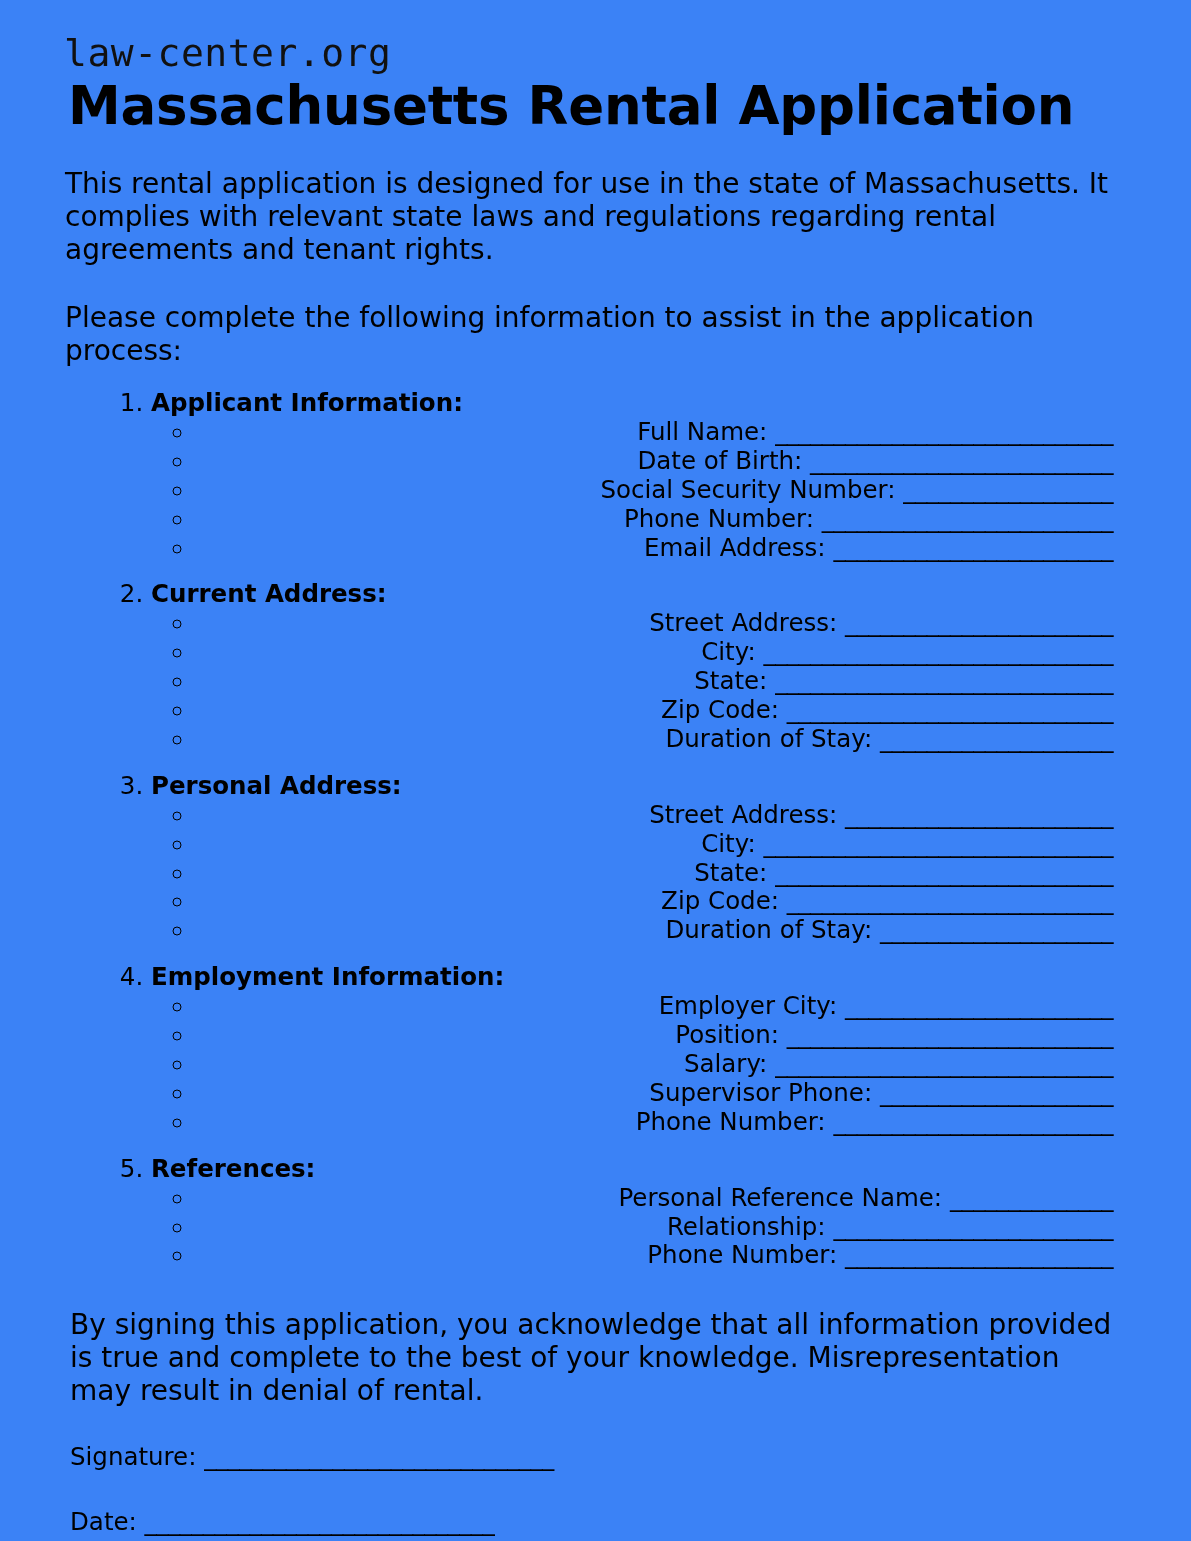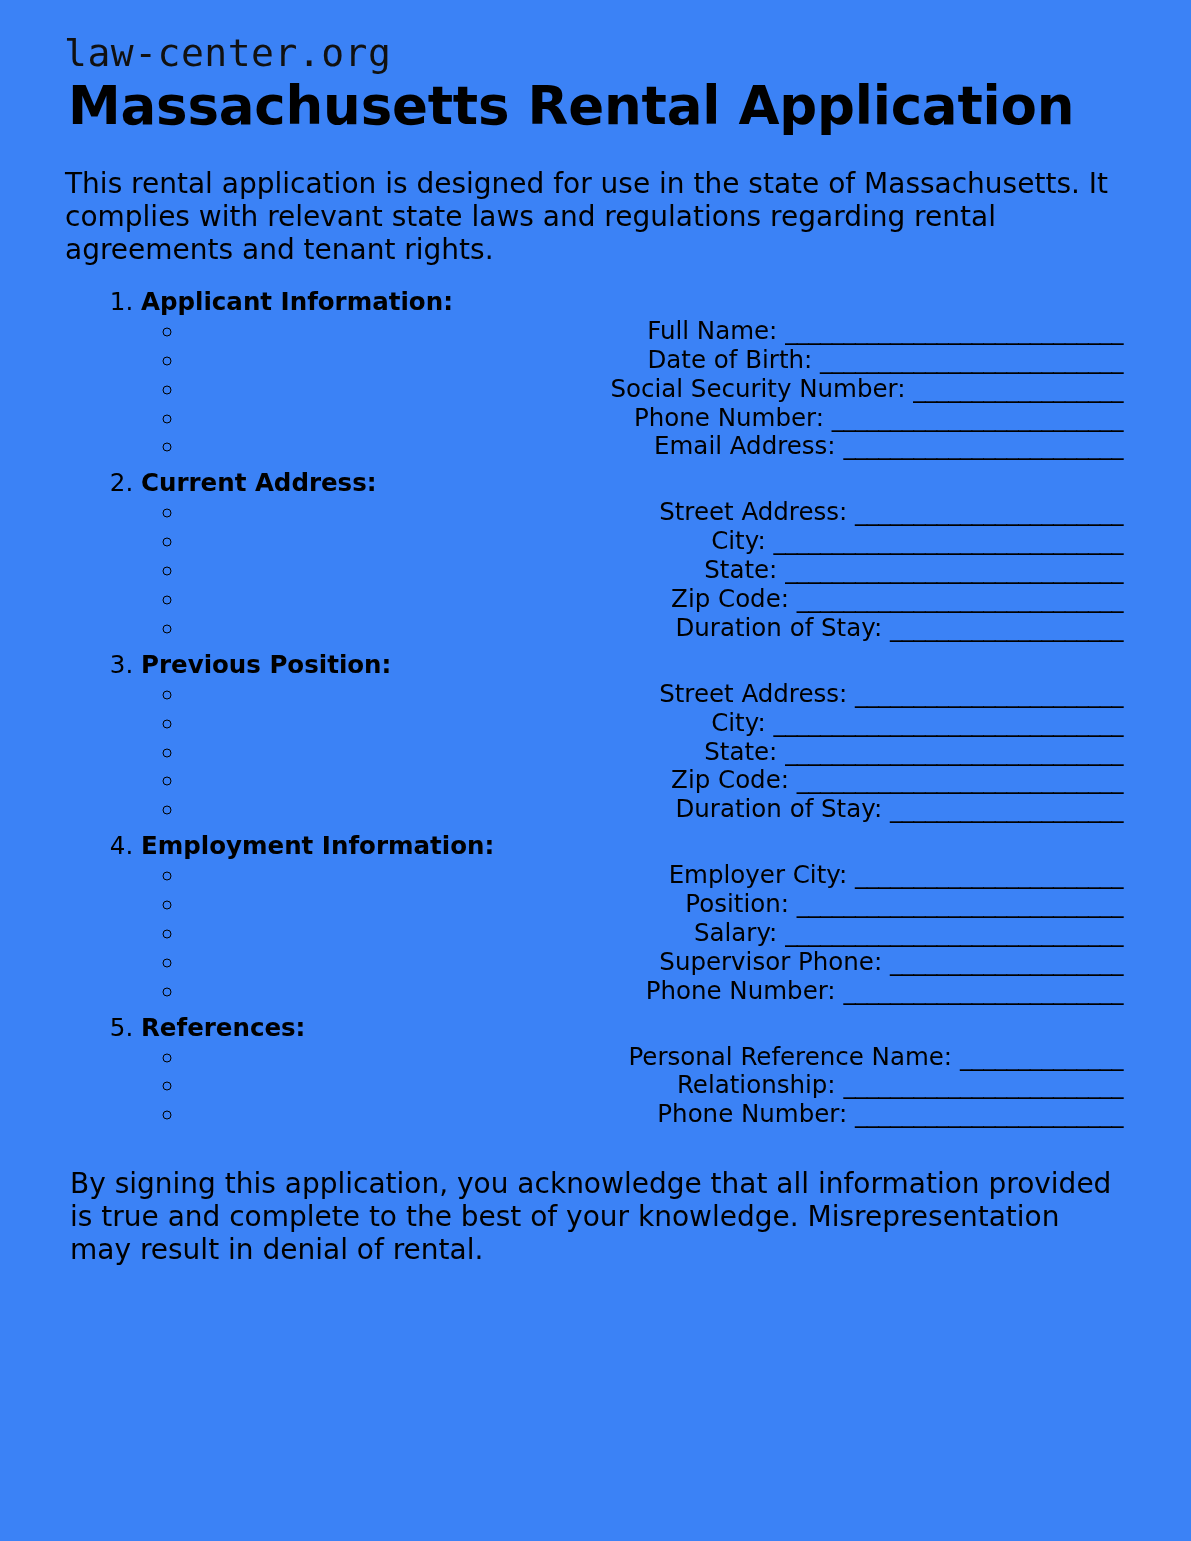--- a/index.html
+++ b/index.html
@@ -57,21 +57,21 @@
     margin-top: 35px;
   }
   ol.sections {
     margin: 22px 0 0 0;
     padding-left: 68px;
     font-size: 24.5px;
     list-style-type: decimal;
     list-style-position: outside;
   }
   ol.sections > li {
-    margin: 8px;
+    margin: 18px;
     padding: 0;
     line-height: 1.18;
   }
   .section-heading {
     font-weight: bold;
     font-size: 24.5px;
     line-height: 1.18;
     display: inline;
   }
   ul.fields {
@@ -114,20 +114,21 @@
 <body>
 
 <div class="page">
 
   <div class="site-name">law-center.org</div>
   <h1 class="doc-title">Massachusetts Rental Application</h1>
 
   <div class="body-wrap">
 
     <p class="para">This rental application is designed for use in the state of Massachusetts. It complies with relevant state laws and regulations regarding rental agreements and tenant rights.</p>
+    <p class="para">Please complete the following information to assist in the application process:</p>
 
     <ol class="sections">
 
       <li>
         <span class="section-heading">Applicant Information:</span>
         <ul class="fields">
           <li><span class="field-label">Full Name: </span><span class="blank">_____________________________</span></li>
           <li><span class="field-label">Date of Birth: </span><span class="blank">__________________________</span></li>
           <li><span class="field-label">Social Security Number: </span><span class="blank">__________________</span></li>
           <li><span class="field-label">Phone Number: </span><span class="blank">_________________________</span></li>
@@ -140,21 +141,21 @@
         <ul class="fields">
           <li><span class="field-label">Street Address: </span><span class="blank">_______________________</span></li>
           <li><span class="field-label">City: </span><span class="blank">______________________________</span></li>
           <li><span class="field-label">State: </span><span class="blank">_____________________________</span></li>
           <li><span class="field-label">Zip Code: </span><span class="blank">____________________________</span></li>
           <li><span class="field-label">Duration of Stay: </span><span class="blank">____________________</span></li>
         </ul>
       </li>
 
       <li>
-        <span class="section-heading">Previous Position:</span>
+        <span class="section-heading">Personal Address:</span>
         <ul class="fields">
           <li><span class="field-label">Street Address: </span><span class="blank">_______________________</span></li>
           <li><span class="field-label">City: </span><span class="blank">______________________________</span></li>
           <li><span class="field-label">State: </span><span class="blank">_____________________________</span></li>
           <li><span class="field-label">Zip Code: </span><span class="blank">____________________________</span></li>
           <li><span class="field-label">Duration of Stay: </span><span class="blank">____________________</span></li>
         </ul>
       </li>
 
       <li>
@@ -176,15 +177,19 @@
           <li><span class="field-label">Phone Number: </span><span class="blank">_______________________</span></li>
         </ul>
       </li>
 
     </ol>
 
     <div class="closing">
       <p class="para">By signing this application, you acknowledge that all information provided is true and complete to the best of your knowledge. Misrepresentation may result in denial of rental.</p>
     </div>
 
+    <div class="sign-block">
+      <div class="sign-line"><span class="field-label">Signature: </span><span class="blank">______________________________</span></div>
+      <div class="sign-line"><span class="field-label">Date: </span><span class="blank">______________________________</span></div>
+    </div>
 
   </div>
 </div>
 
 </body></html>

